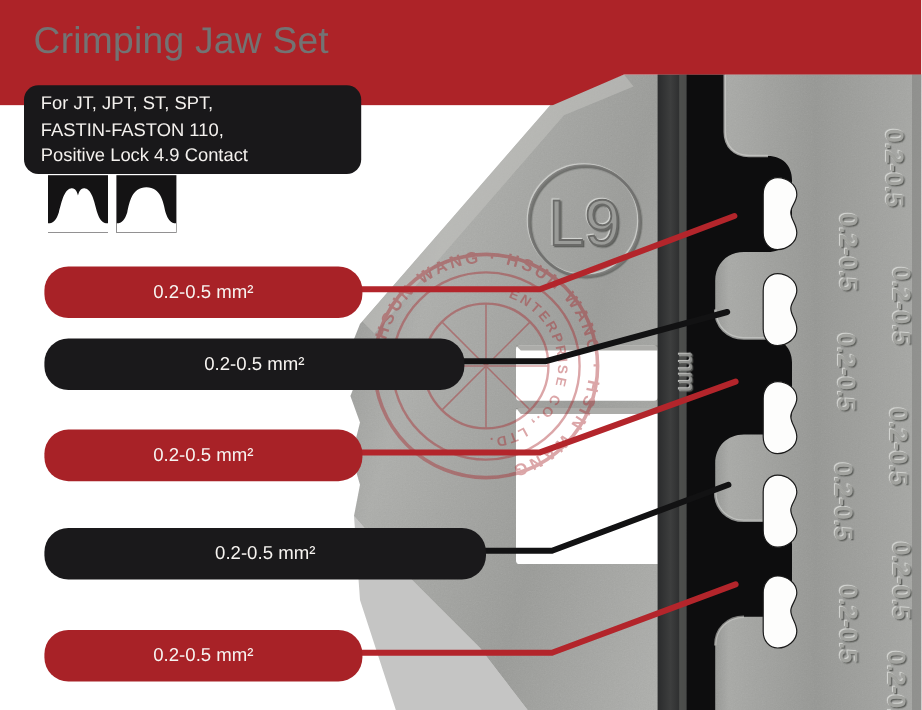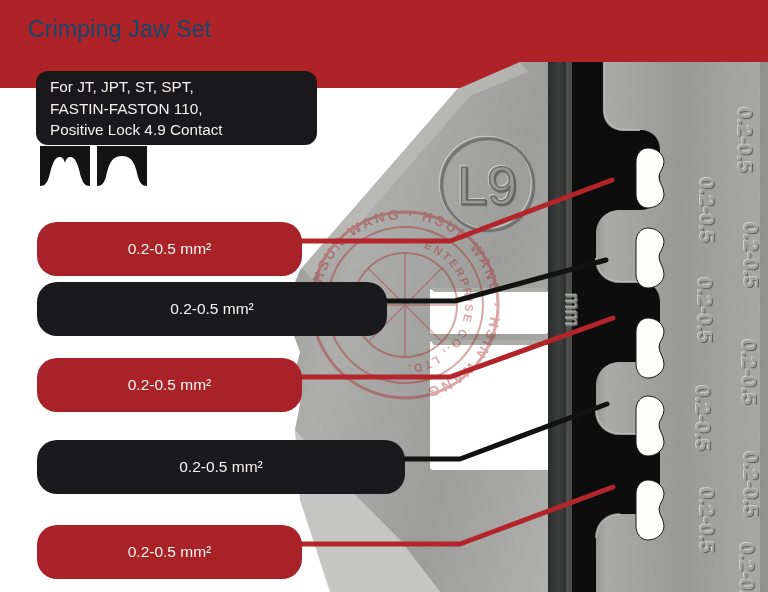--- a/index.html
+++ b/index.html
@@ -13,27 +13,27 @@
 
   
   .header-band {
     position:absolute; left:0; top:0; width:768px; height:88px;
     background:#ad2328;
     clip-path: polygon(0 0, 768px 0, 768px 62px, 520px 62px, 460px 88px, 0 88px);
     z-index:5;
   }
   .title {
     position:absolute; left:28px; top:16px;
-    font-size:23px; color:#0c4a6e; letter-spacing:0.2px;
+    font-size:31px; color:#737373; letter-spacing:0.2px;
     white-space:nowrap; z-index:9;
   }
 
   
   .spec-box {
-    position:absolute; left:36px; top:71px; width:281px; height:74px;
+    position:absolute; left:20px; top:71px; width:281px; height:74px;
     background:#19181a; border-radius:12px; z-index:12;
     padding:5px 11px 0 14px;
   }
   .spec-line { color:#f4f1ee; font-size:15.3px; line-height:21.5px; white-space:nowrap; }
 
   
   .icon-row { position:absolute; left:40px; top:146px; z-index:12; display:flex; gap:7px; }
   .crimp-icon { width:50px; height:48px; background:#141314; position:relative; overflow:hidden; }
 
   
@@ -43,21 +43,21 @@
   .watermark {
     position:absolute; left:300px; top:200px; width:210px; height:210px;
     z-index:6; pointer-events:none; opacity:.40;
   }
 
   
   .leaders { position:absolute; left:0; top:0; width:768px; height:592px; z-index:8; }
 
   
   .pill {
-    position:absolute; height:54px; border-radius:20px;
+    position:absolute; height:43px; border-radius:20px;
     display:flex; align-items:center; justify-content:center;
     color:#f7f4f1; font-size:15.5px; z-index:10;
     white-space:nowrap;
   }
   .pill.red { background:#a82227; }
   .pill.black { background:#1a191b; }
 </style>
 </head>
 <body>
 

